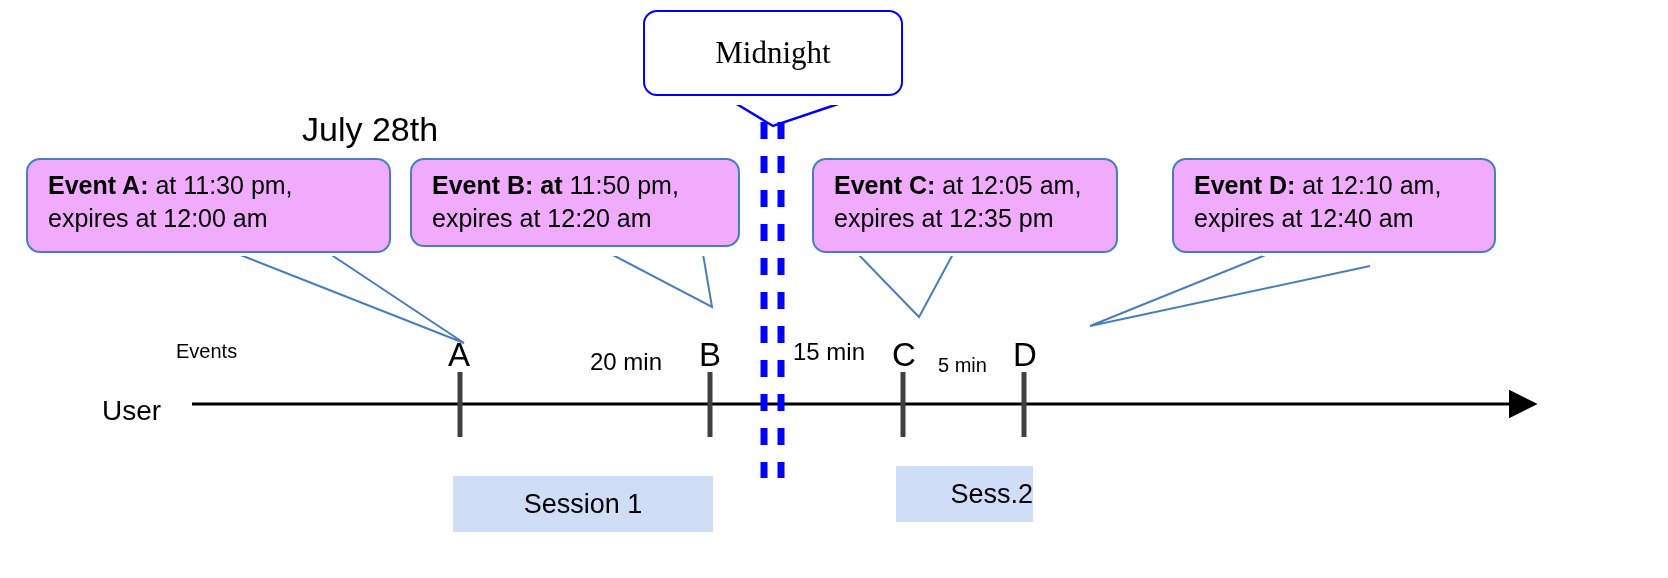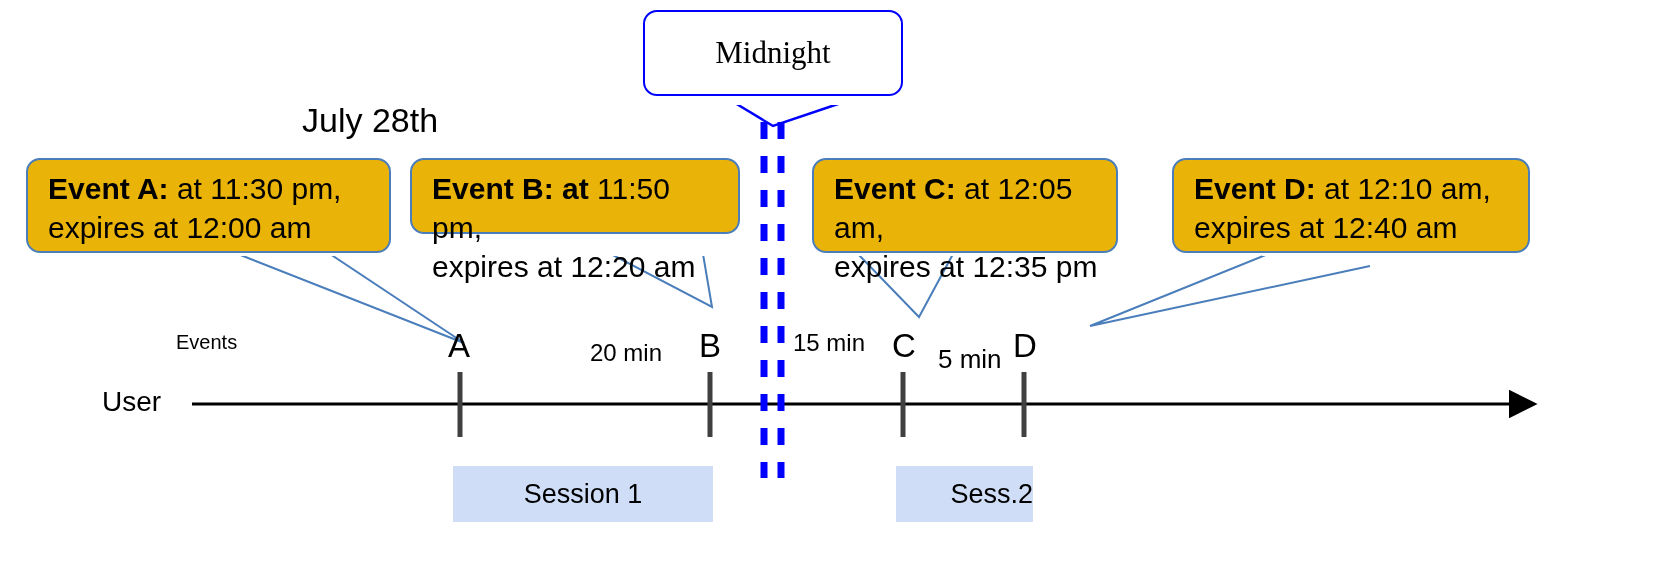--- a/index.html
+++ b/index.html
@@ -23,29 +23,30 @@
     left: 0;
     top: 0;
     width: 1668px;
     height: 578px;
     pointer-events: none;
   }
   .txt {
     position: absolute;
     white-space: pre;
     line-height: 1.22;
+    margin-top: 9px;
   }
   
   .callout {
     position: absolute;
     box-sizing: border-box;
     border: 2px solid #4a7ebb;
     border-radius: 14px;
-    background: #eab308;
-    font-size: 30px;
+    background: #f0abfc;
+    font-size: 25px;
     line-height: 1.30;
     padding: 9px 14px 8px 20px;
     z-index: 3;
   }
   .callout b { font-weight: bold; }
   .callout-midnight {
     position: absolute;
     box-sizing: border-box;
     border: 2.5px solid #0000ff;
     border-radius: 14px;
@@ -58,21 +59,21 @@
   }
   
   .date-label {
     font-size: 34px;
   }
   
   .user-label { font-size: 28px; }
   .events-label { font-size: 20px; }
   .tick-label { font-size: 33px; }
   .gap-label { font-size: 24px; }
-  .gap-label-sm { font-size: 26px; }
+  .gap-label-sm { font-size: 20px; }
   
   .session-box {
     position: absolute;
     background: #cfdef6;
     display: flex;
     align-items: center;
     justify-content: center;
     font-size: 27px;
     z-index: 2;
   }
@@ -120,47 +121,47 @@
     <span>Midnight</span>
   </div>
 
   <div class="txt date-label" style="left:302px; top:100px;">July 28th</div>
 
   <div class="callout" style="left:26px; top:158px; width:365px; height:95px;">
     <div><b>Event A:</b><span> at 11:30 pm,</span></div>
     <div>expires at 12:00 am</div>
   </div>
 
-  <div class="callout" style="left:410px; top:158px; width:330px; height:76px;">
+  <div class="callout" style="left:410px; top:158px; width:330px; height:89px;">
     <div><b>Event B: at</b><span> 11:50 pm,</span></div>
     <div>expires at 12:20 am</div>
   </div>
 
   <div class="callout" style="left:812px; top:158px; width:306px; height:95px;">
     <div><b>Event C:</b><span> at 12:05 am,</span></div>
     <div>expires at 12:35 pm</div>
   </div>
 
-  <div class="callout" style="left:1172px; top:158px; width:358px; height:95px;">
+  <div class="callout" style="left:1172px; top:158px; width:324px; height:95px;">
     <div><b>Event D:</b><span>  at 12:10 am,</span></div>
     <div>expires at 12:40 am</div>
   </div>
 
   <div class="txt events-label" style="left:176px; top:330px;">Events</div>
   <div class="txt user-label" style="left:102px; top:385px;">User</div>
 
   <div class="txt tick-label" style="left:448px; top:326px;">A</div>
   <div class="txt tick-label" style="left:699px; top:326px;">B</div>
   <div class="txt tick-label" style="left:892px; top:326px;">C</div>
   <div class="txt tick-label" style="left:1013px; top:326px;">D</div>
 
   <div class="txt gap-label" style="left:590px; top:338px;">20 min</div>
   <div class="txt gap-label" style="left:793px; top:328px;">15 min</div>
   <div class="txt gap-label-sm" style="left:938px; top:344px;">5 min</div>
 
-  <div class="session-box" style="left:453px; top:466px; width:260px; height:56px;">
+  <div class="session-box" style="left:453px; top:476px; width:260px; height:56px;">
     <span>Session 1</span>
   </div>
   <div class="session-box" style="left:896px; top:466px; width:137px; height:56px;justify-content:flex-end;">
     <span>Sess.2</span>
   </div>
 
 </div>
 
 </body></html>

